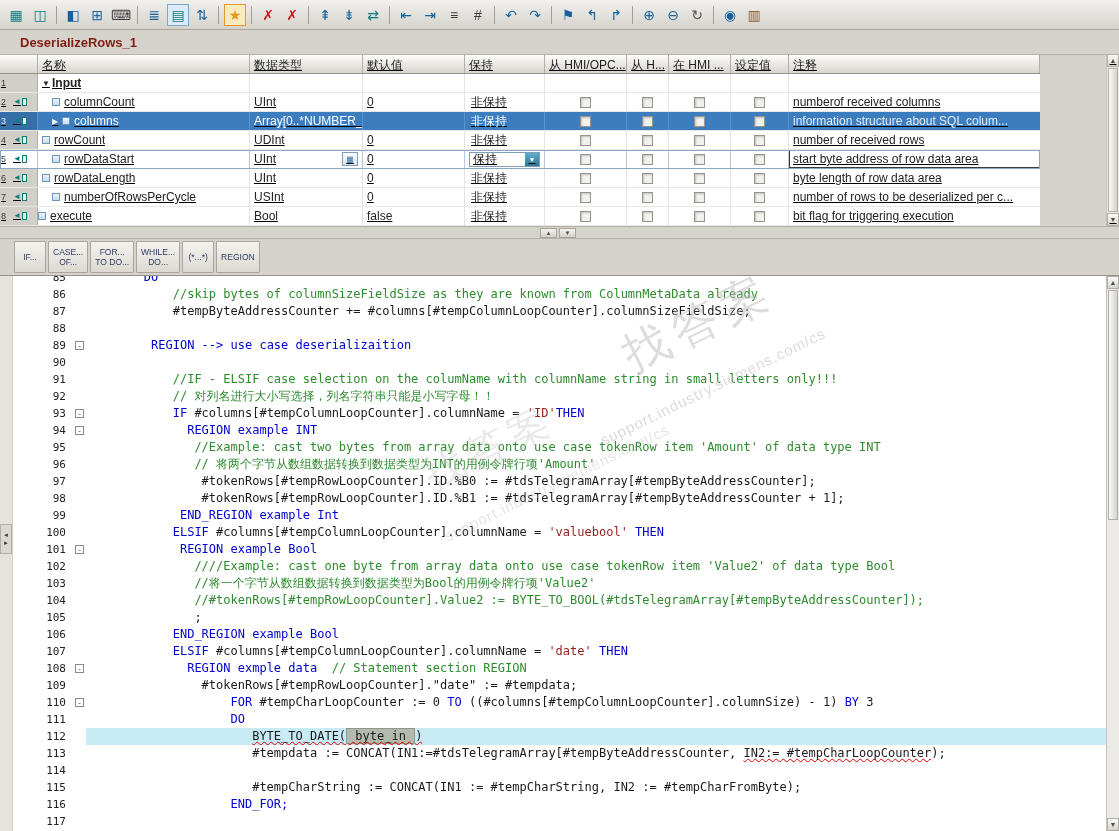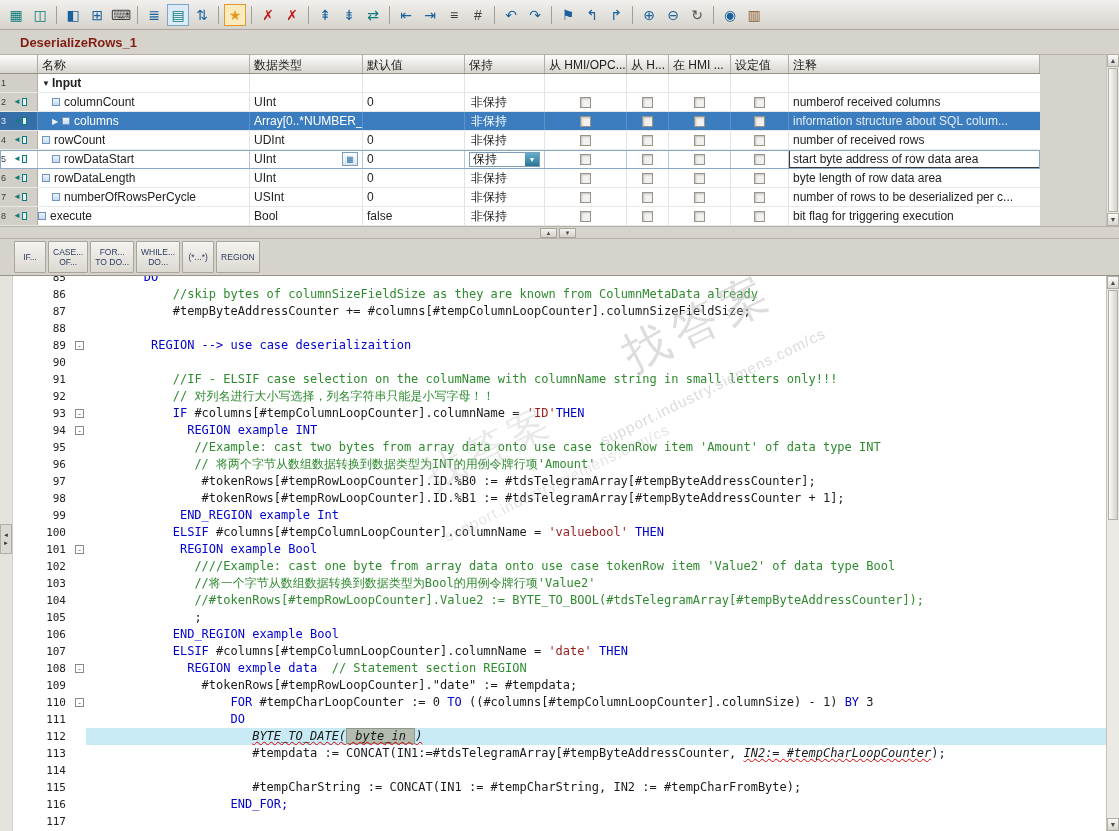--- a/index.html
+++ b/index.html
@@ -14,21 +14,21 @@
     font-size:14px; border:1px solid transparent; cursor:pointer; flex:none; }
   .tb-icon.active { border:1px solid #e29a2e; background:#fceabf; }
   .tb-icon.toggled { border:1px solid #7ba7cc; background:#dcebf7; }
   .tb-sep { width:1px; height:18px; background:#a39f97; margin:0 4px; flex:none; }
 
   
   .titlebar { height:24px; flex:none; display:flex; align-items:center; padding-left:20px; background:#d6d3cc; }
   .titlebar span { font-weight:bold; font-size:13px; color:#801d12; }
 
   
-  .iface { flex:none; display:flex; background:#d6d3cc; }
+  .iface { flex:none; display:flex; background:#d6d3cc;text-decoration:underline; }
   .iface-main { width:1040px; flex:none; background:#fff; }
   .iface-filler { flex:1; background:#d6d3cc; border-top:1px solid #b5b1a9; }
   .ih { display:flex; height:20px; background:linear-gradient(#fdfdfc,#d8d5ce);
     border-top:1px solid #b5b1a9; border-bottom:1px solid #969288; }
   .ih-cell { flex:none; padding:2px 4px; font-size:12px; color:#1d1d1d; white-space:nowrap; overflow:hidden;
     border-right:1px solid #b2aea6; }
   .ir { display:flex; height:19px; background:#fff; border-bottom:1px solid #e8e8e4; }
   .cell { flex:none; display:flex; align-items:center; padding:0 4px; white-space:nowrap; overflow:hidden;
     border-right:1px solid #e3e3df; color:#222; }
   .rownum { background:#d2cfc8; border-right:1px solid #b2aea6; padding:0 1px; }
@@ -97,21 +97,21 @@
   .fold { width:13px; flex:none; display:flex; align-items:center; justify-content:center; }
   .fm { width:9px; height:9px; border:1px solid #8a8a8a; background:#fff; font-size:8px; line-height:7px;
     text-align:center; color:#333; cursor:pointer; }
   .src { flex:1; font-family:"DejaVu Sans Mono",monospace; font-size:12px; line-height:17px; white-space:pre;
     color:#1a1a1a; overflow:hidden; }
   .cl.hl .src { background:#c7eaf5; }
   .k { color:#0000cf; }
   .c { color:#2e8b2e; }
   .s { color:#9b1b1b; }
   .v { color:#1a1a1a; }
-  .err { text-decoration:underline wavy #e00000 1px; text-decoration-skip-ink:none;font-style:italic; }
+  .err { text-decoration:underline wavy #e00000 1px; text-decoration-skip-ink:none; }
   .ph { background:#b3bbae; border:1px solid #8f978a; padding:0 1px; }
 
   
   .wm { position:absolute; pointer-events:none; transform:rotate(-26deg); color:#bdbdbd; text-align:center; z-index:5; }
   #wm-big1 { left:618px; top:292px; font-size:46px; letter-spacing:8px; opacity:.5; }
   #wm-url1 { left:548px; top:378px; width:330px; font-size:15px; letter-spacing:1px; opacity:.55; }
   #wm-big2 { left:420px; top:420px; font-size:40px; letter-spacing:6px; opacity:.32; }
   #wm-url2 { left:392px; top:474px; width:330px; font-size:15px; letter-spacing:1px; opacity:.4; }
 </style>
 </head>

